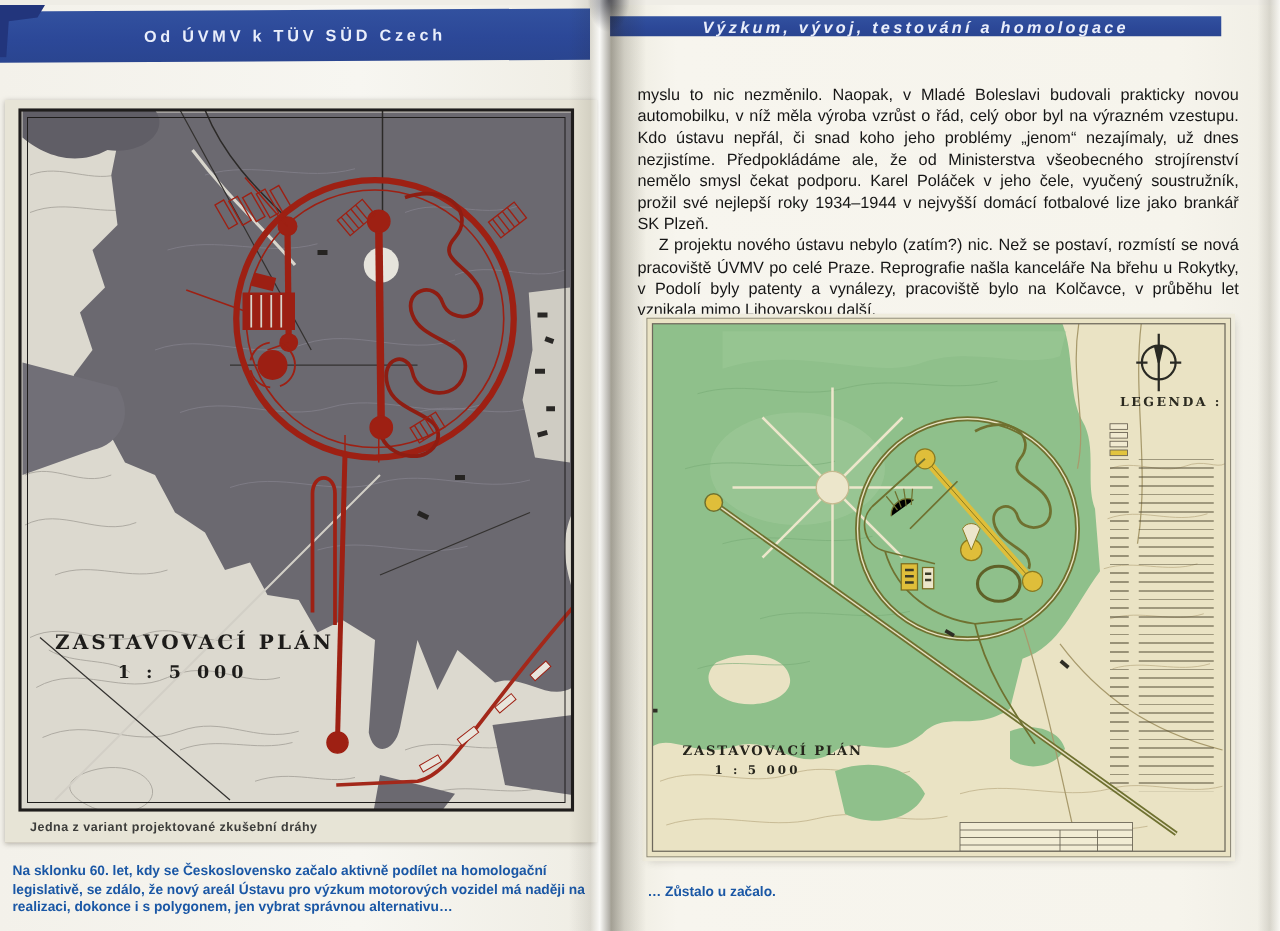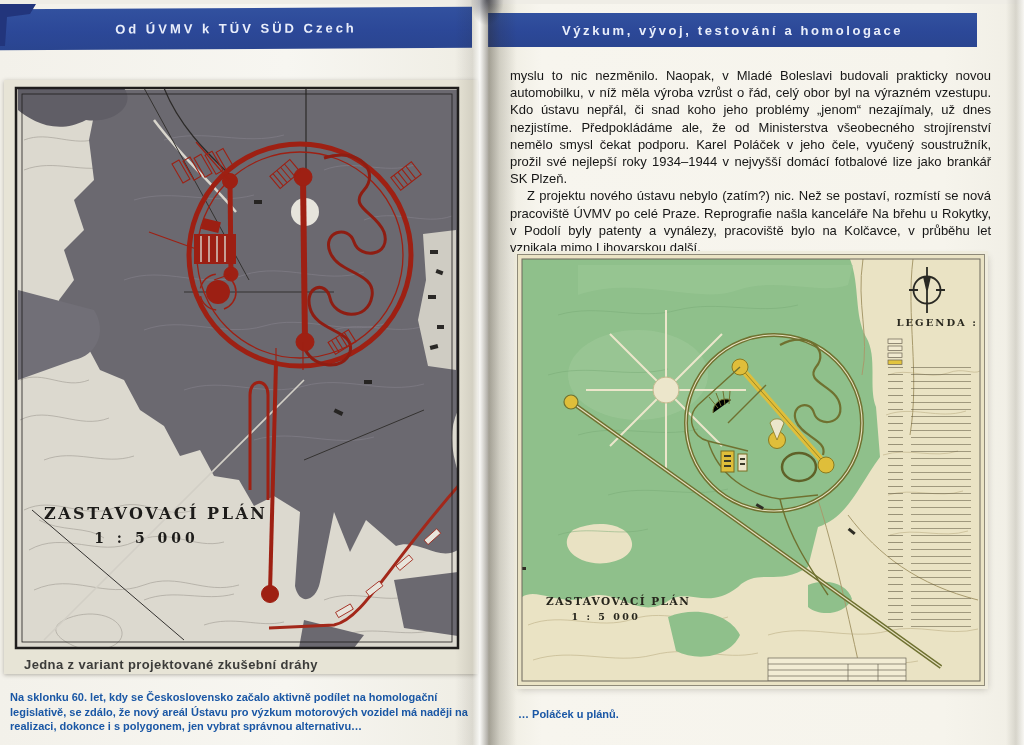--- a/index.html
+++ b/index.html
@@ -13,21 +13,21 @@
   .page-right { left:488px; width:536px; background:linear-gradient(90deg,#eceade 0,#f7f5ee 10%,#f6f4ec 85%,#f0eee5 100%); }
 
   .navy-corner { position:absolute; left:0; top:0; width:36px; height:42px;
     background:#22357c; clip-path:polygon(0 0,36px 0,30px 10px,7px 13px,5px 42px,0 42px); }
 
   
   .band { position:absolute; background:linear-gradient(180deg,#32519f 0,#2c4898 55%,#2a4590 100%);
     color:#e9eefb; display:flex; align-items:center; justify-content:center;
     font-size:13px; font-weight:bold; letter-spacing:3px; }
   .band-left  { left:0; top:4px;  width:472px; height:41px; transform:skewY(-.3deg); }
-  .band-right { left:0; top:9px;  width:489px; height:34px; letter-spacing:2.6px; }
+  .band-right { left:0; top:9px;  width:489px; height:16px; letter-spacing:2.6px;font-style:italic; }
 
   
   .body-text { position:absolute; left:22px; top:63px; width:481px;
     font-size:13px; line-height:17.2px; color:#161616; text-align:justify; }
   .body-text p.indent { text-indent:17px; }
 
   
   .map-paper-left { position:absolute; left:4px; top:76px; width:474px; height:594px;
     background:#e7e4d6; box-shadow:0 1px 4px rgba(60,55,40,.35), inset 0 0 12px rgba(120,110,80,.18); }
   .map-paper-right { position:absolute; left:29px; top:250px; width:468px; height:432px;
@@ -40,28 +40,28 @@
     font-family:"DejaVu Serif", serif; font-weight:bold; color:#1d1c1a; }
   .map-title-left .t1 { font-size:16px; letter-spacing:2.5px; white-space:nowrap; }
   .map-title-left .t2 { font-size:14px; letter-spacing:4px; margin-top:7px; }
   .map-title-right { position:absolute; left:28px; top:340px; width:120px; text-align:center;
     font-family:"DejaVu Serif", serif; font-weight:bold; color:#26251c; }
   .map-title-right .t1 { font-size:10.5px; letter-spacing:1.5px; white-space:nowrap; }
   .map-title-right .t2 { font-size:9.5px; letter-spacing:2.5px; margin-top:4px; }
 
   .legend-title { position:absolute; left:378px; top:62px; width:82px;
     font-family:"DejaVu Serif", serif; font-weight:bold; font-size:10px;
-    letter-spacing:2px; color:#2b2a20; white-space:nowrap;text-align:right; }
+    letter-spacing:2px; color:#2b2a20; white-space:nowrap; }
   .legend-rows-sym  { position:absolute; left:370px; top:112px; width:15px; height:266px;
     background:repeating-linear-gradient(to bottom, rgba(85,78,55,.55) 0 1.3px, transparent 1.3px 7px); }
   .legend-rows-text { position:absolute; left:393px; top:112px; width:60px; height:266px;
     background:repeating-linear-gradient(to bottom, rgba(85,78,55,.5) 0 1.3px, transparent 1.3px 7px); }
 
   .map-caption-left { position:absolute; left:20px; top:577px; width:420px;
-    font-size:13px; font-weight:bold; color:#3c3c3a; letter-spacing:.4px; }
+    font-size:10px; font-weight:bold; color:#3c3c3a; letter-spacing:.4px; }
 
   
   .footer-note { position:absolute; color:#1a57a5; font-weight:bold; font-size:11px; line-height:14.5px; }
   .footer-note-left  { left:10px; top:686px; width:460px; }
   .footer-note-right { left:30px; top:703px; width:300px; }
 
   
   .gutter { position:absolute; left:455px; top:0; width:62px; height:745px; pointer-events:none;
     background:linear-gradient(90deg, rgba(40,35,25,0) 0, rgba(40,35,25,.10) 28%, rgba(250,250,248,.9) 40%, rgba(45,40,30,.38) 55%, rgba(45,40,30,.16) 72%, rgba(45,40,30,0) 100%); }
   .edge-right { position:absolute; right:0; top:0; width:18px; height:745px; pointer-events:none;
@@ -326,19 +326,19 @@
       </svg>
       <div class="legend-title">LEGENDA :</div>
       <div class="legend-rows-sym"></div>
       <div class="legend-rows-text"></div>
       <div class="map-title-right">
         <div class="t1">ZASTAVOVACÍ PLÁN</div>
         <div class="t2">1 : 5 000</div>
       </div>
     </div>
 
-    <div class="footer-note footer-note-right">… Poláček u plánů.</div>
+    <div class="footer-note footer-note-right">… Zůstalo u začalo.</div>
   </div>
 
   <div class="gutter"></div>
   <div class="spine-top"></div>
   <div class="edge-right"></div>
 </div>
 
 </body></html>

